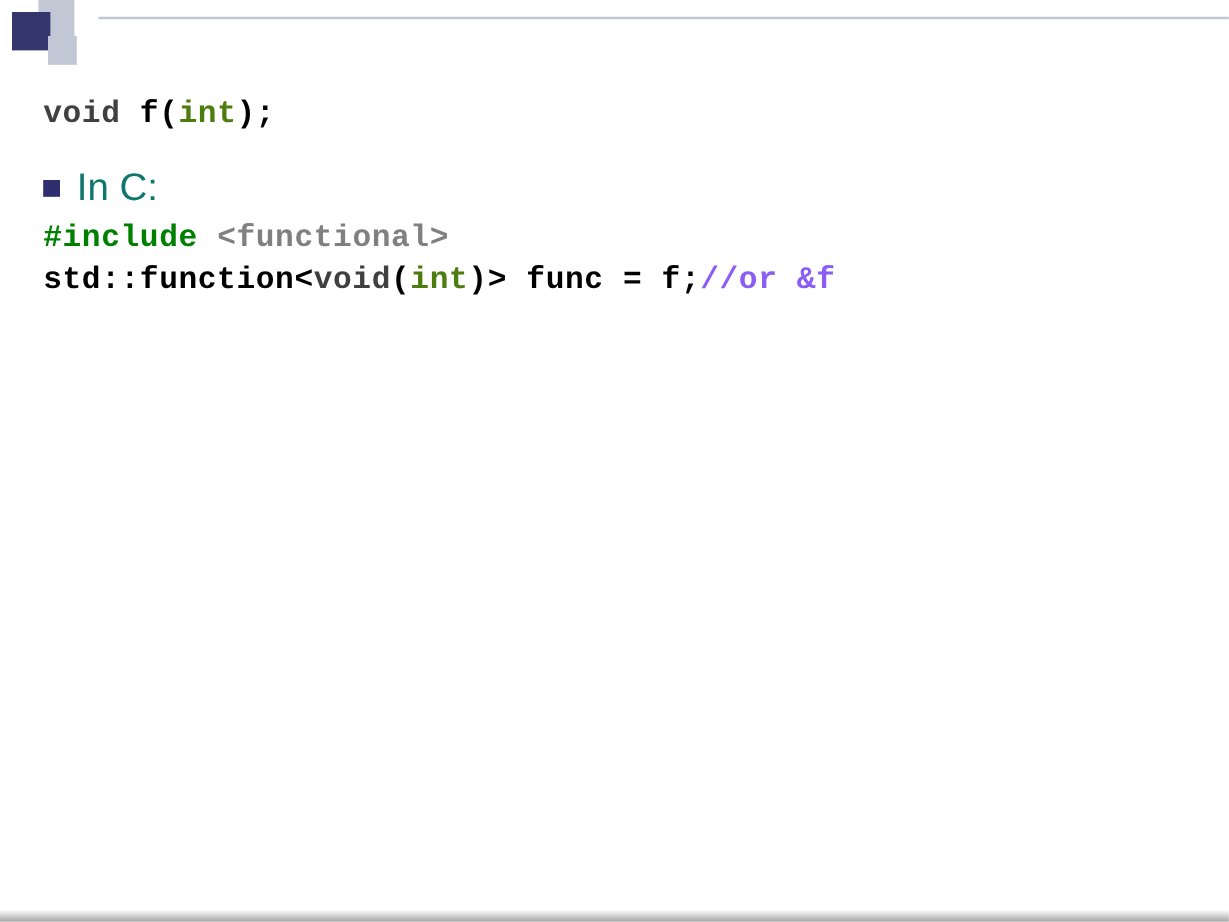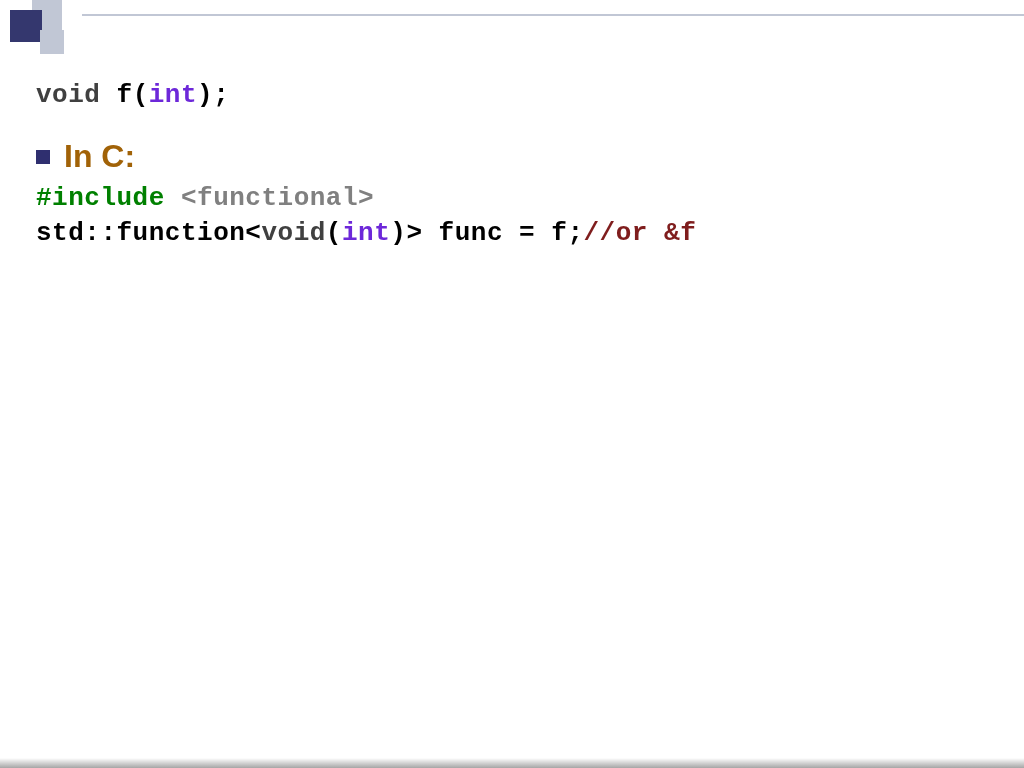--- a/index.html
+++ b/index.html
@@ -64,29 +64,28 @@
     margin-top: 18px;
   }
   .square-bullet {
     width: 14px;
     height: 14px;
     background: #2f2f6f;
     flex-shrink: 0;
   }
   .bullet-text {
     font-size: 32px;
-    color: #a16207;
-    font-weight: bold;
+    color: #0f766e;
   }
   .kw-void   { color: #404040; }
-  .kw-int    { color: #6d28d9; text-align: right; }
+  .kw-int    { color: #4d7c0f; text-align: right; }
   .kw-define { color: #008000; }
   .plain     { color: #000; }
   .gray      { color: #808080; }
-  .comment   { color: #7f1d1d; text-align: right; }
+  .comment   { color: #8b5cf6; text-align: right; }
   .bottom-fade {
     position: absolute;
     bottom: 0; left: 0; right: 0;
     height: 10px;
     background: linear-gradient(to bottom, rgba(0,0,0,0), rgba(0,0,0,0.35));
   }
 </style>
 </head>
 <body>
 

